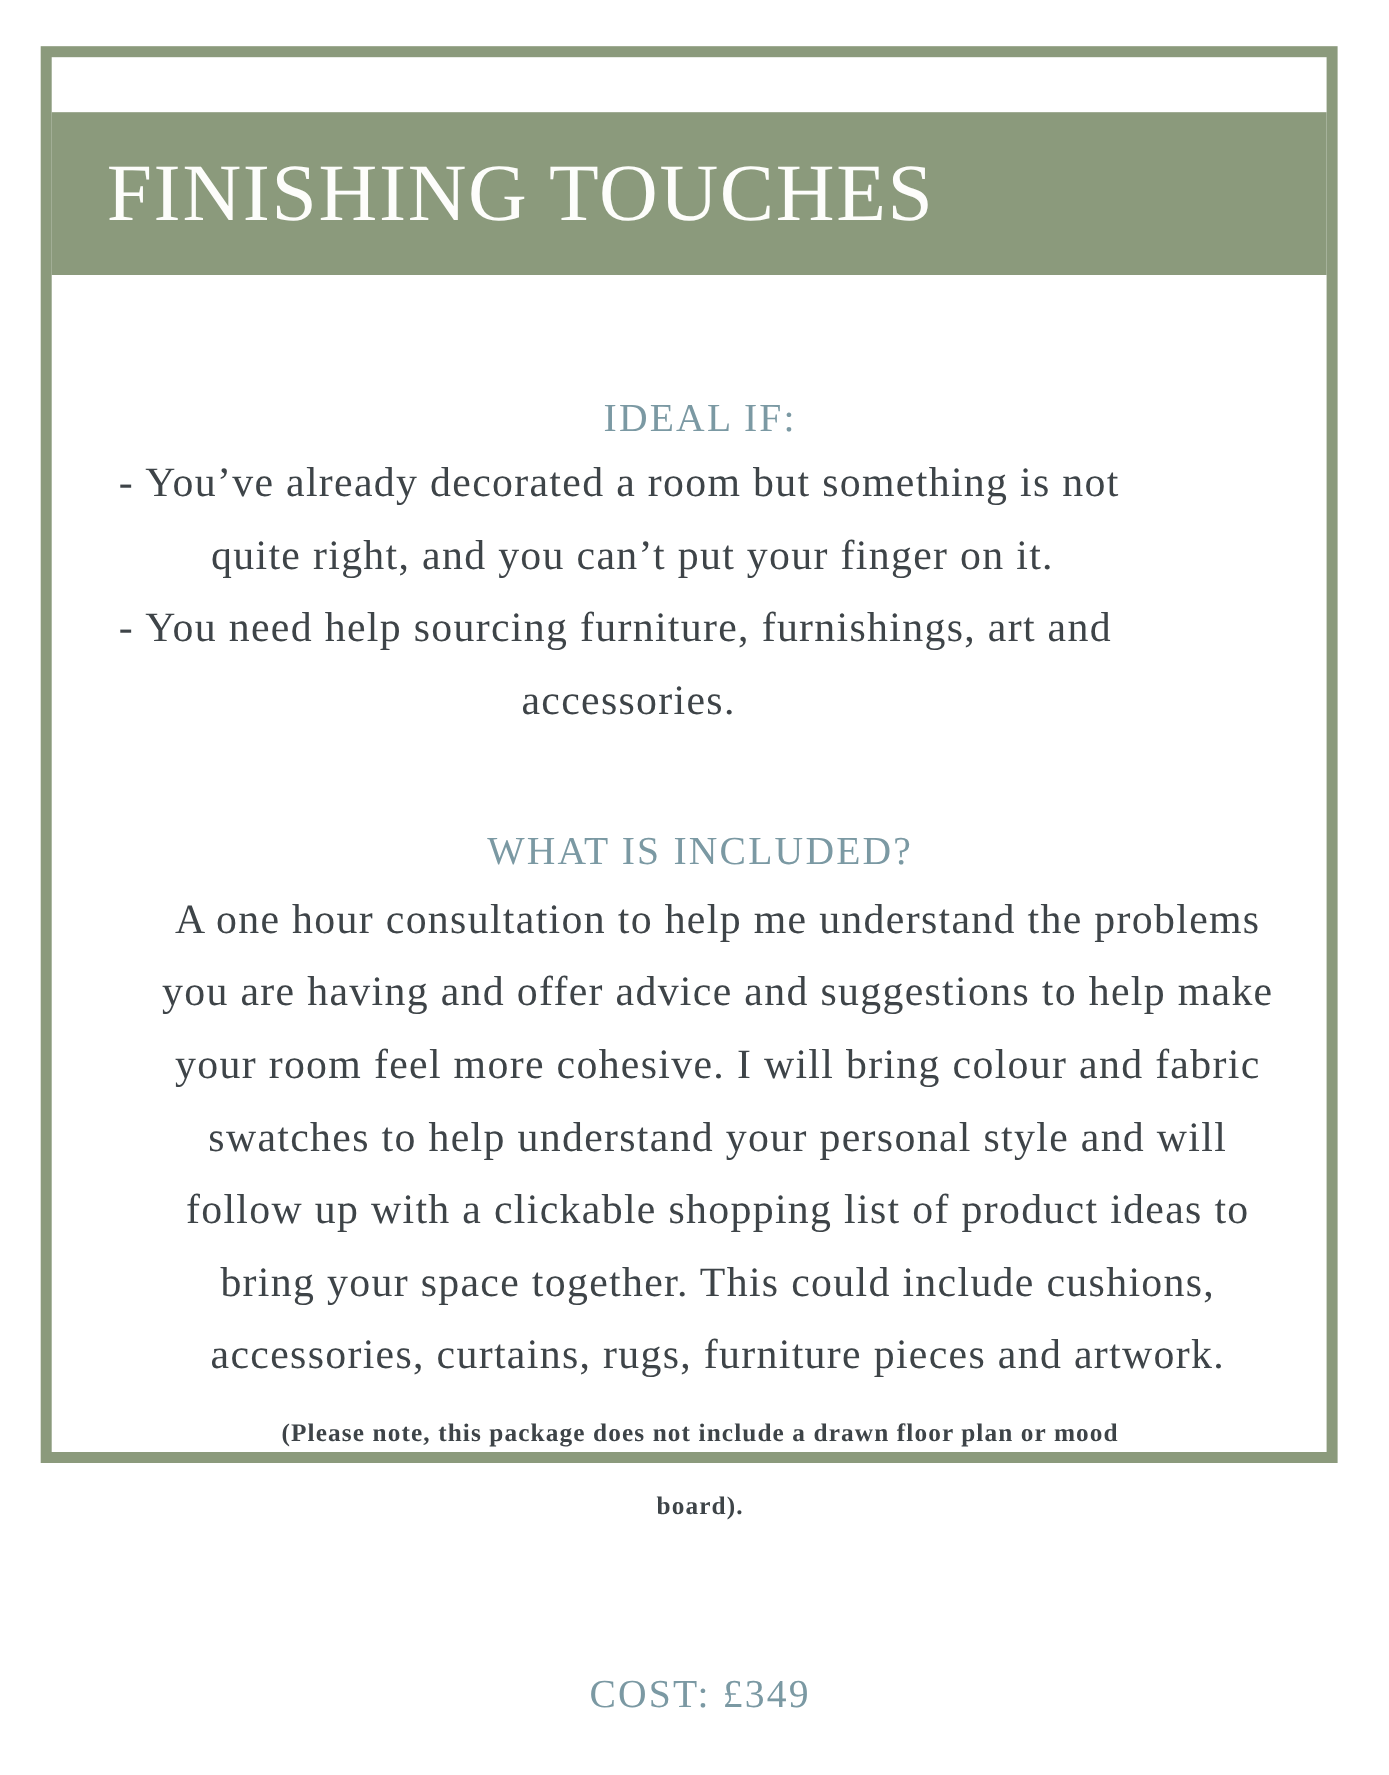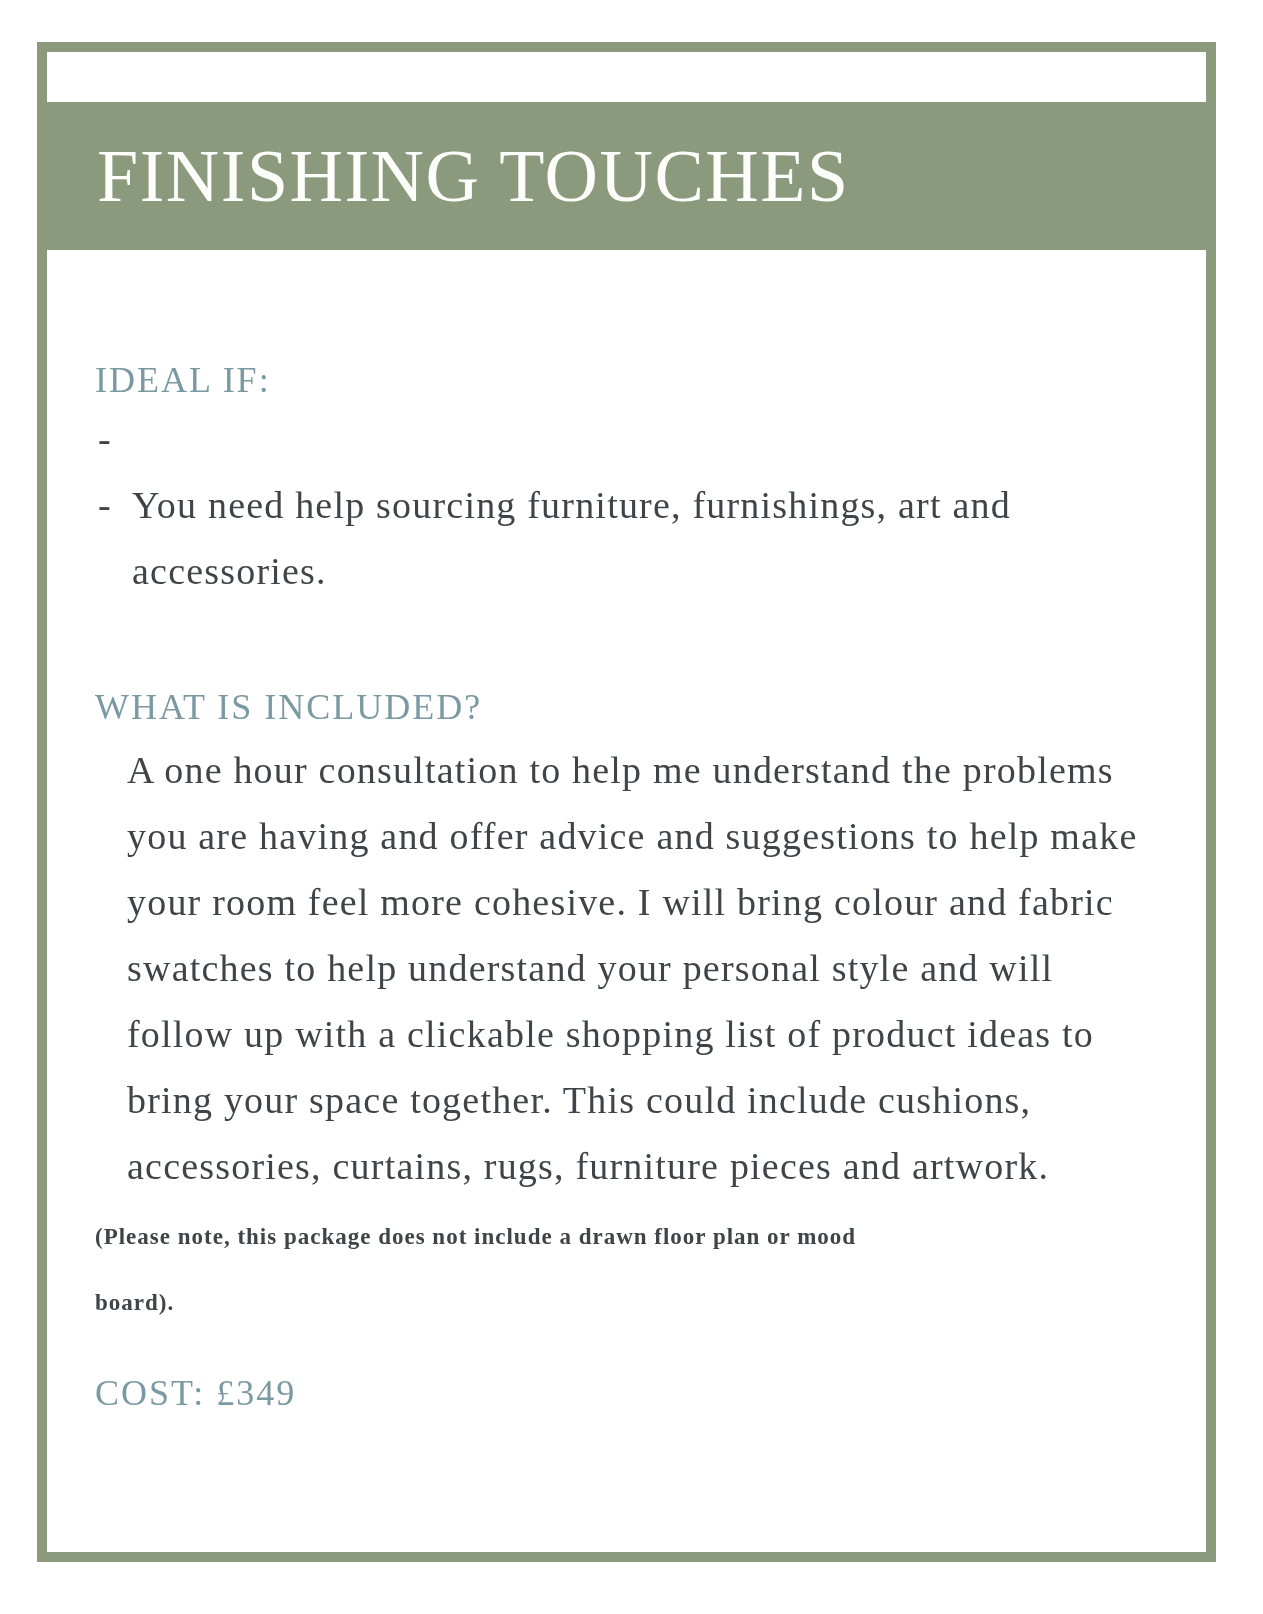--- a/index.html
+++ b/index.html
@@ -13,24 +13,25 @@
     position: relative;
     font-family: "Liberation Serif", "DejaVu Serif", serif;
     color: #3E4448;
     overflow: hidden;
   }
   .frame {
     position: absolute;
     left: 37px;
     top: 42px;
     width: 1179px;
-    height: 1520px;
+    height: 1288px;
     box-sizing: border-box;
     border: 10px solid #8B9A7C;
     background: #ffffff;
+    text-align: center;
   }
   .header-band {
     margin-top: 50px;
     height: 148px;
     background: #8B9A7C;
     display: flex;
     align-items: center;
   }
   .page-title {
     margin: 0;
@@ -49,21 +50,21 @@
     margin: 0;
     font-size: 36px;
     font-weight: 400;
     line-height: 44px;
     letter-spacing: 2px;
     color: #7B99A3;
     white-space: pre-line;
   }
   .heading-ideal   { margin-top: 108px; }
   .heading-included{ margin-top: 81px; }
-  .cost-label      { margin-top: 35px; }
+  .cost-label      { margin-top: 116px; }
   .bullet-list {
     margin-top: 4px;
   }
   .bullet-item {
     display: flex;
     align-items: flex-start;
   }
   .bullet-marker {
     flex: 0 0 37px;
     font-size: 38px;
@@ -101,20 +102,22 @@
     <h1 class="page-title">FINISHING TOUCHES</h1>
   </div>
 
   <div class="content">
 
     <h2 class="section-heading heading-ideal">IDEAL IF:</h2>
 
     <div class="bullet-list">
       <div class="bullet-item">
         <span class="bullet-marker">-</span>
+        <p class="body-text">You’ve already decorated a room but something is not
+quite right, and you can’t put your finger on it.</p>
       </div>
       <div class="bullet-item">
         <span class="bullet-marker">-</span>
         <p class="body-text">You need help sourcing furniture, furnishings, art and
 accessories.</p>
       </div>
     </div>
 
     <h2 class="section-heading heading-included">WHAT IS INCLUDED?</h2>
 

